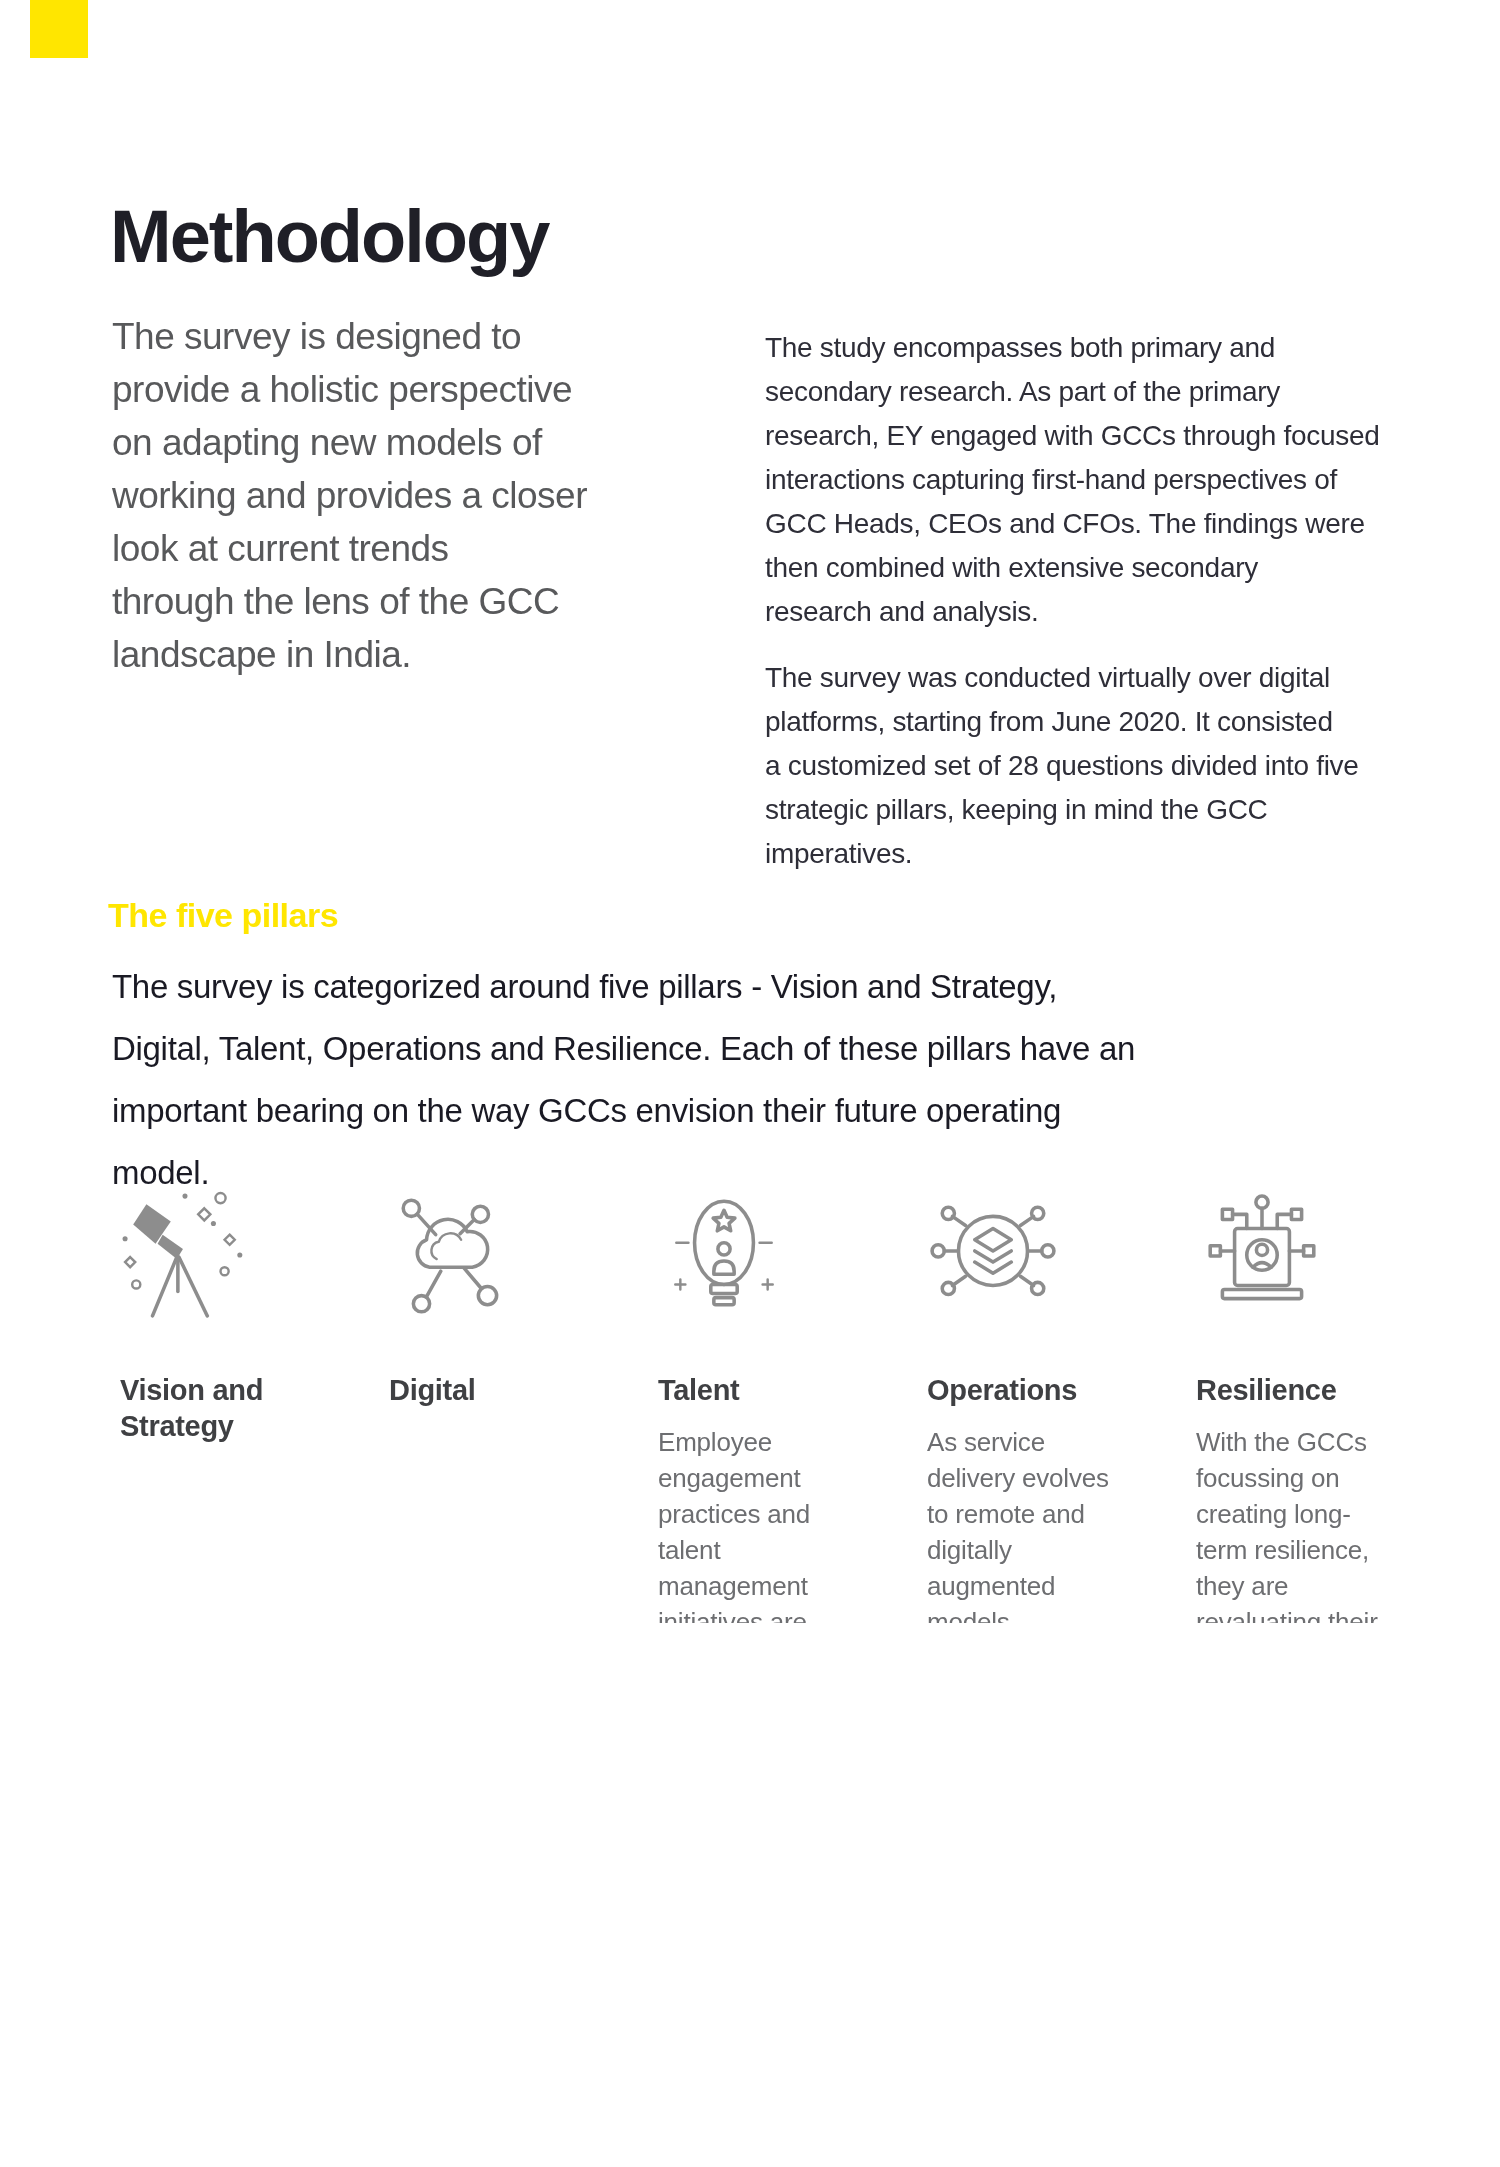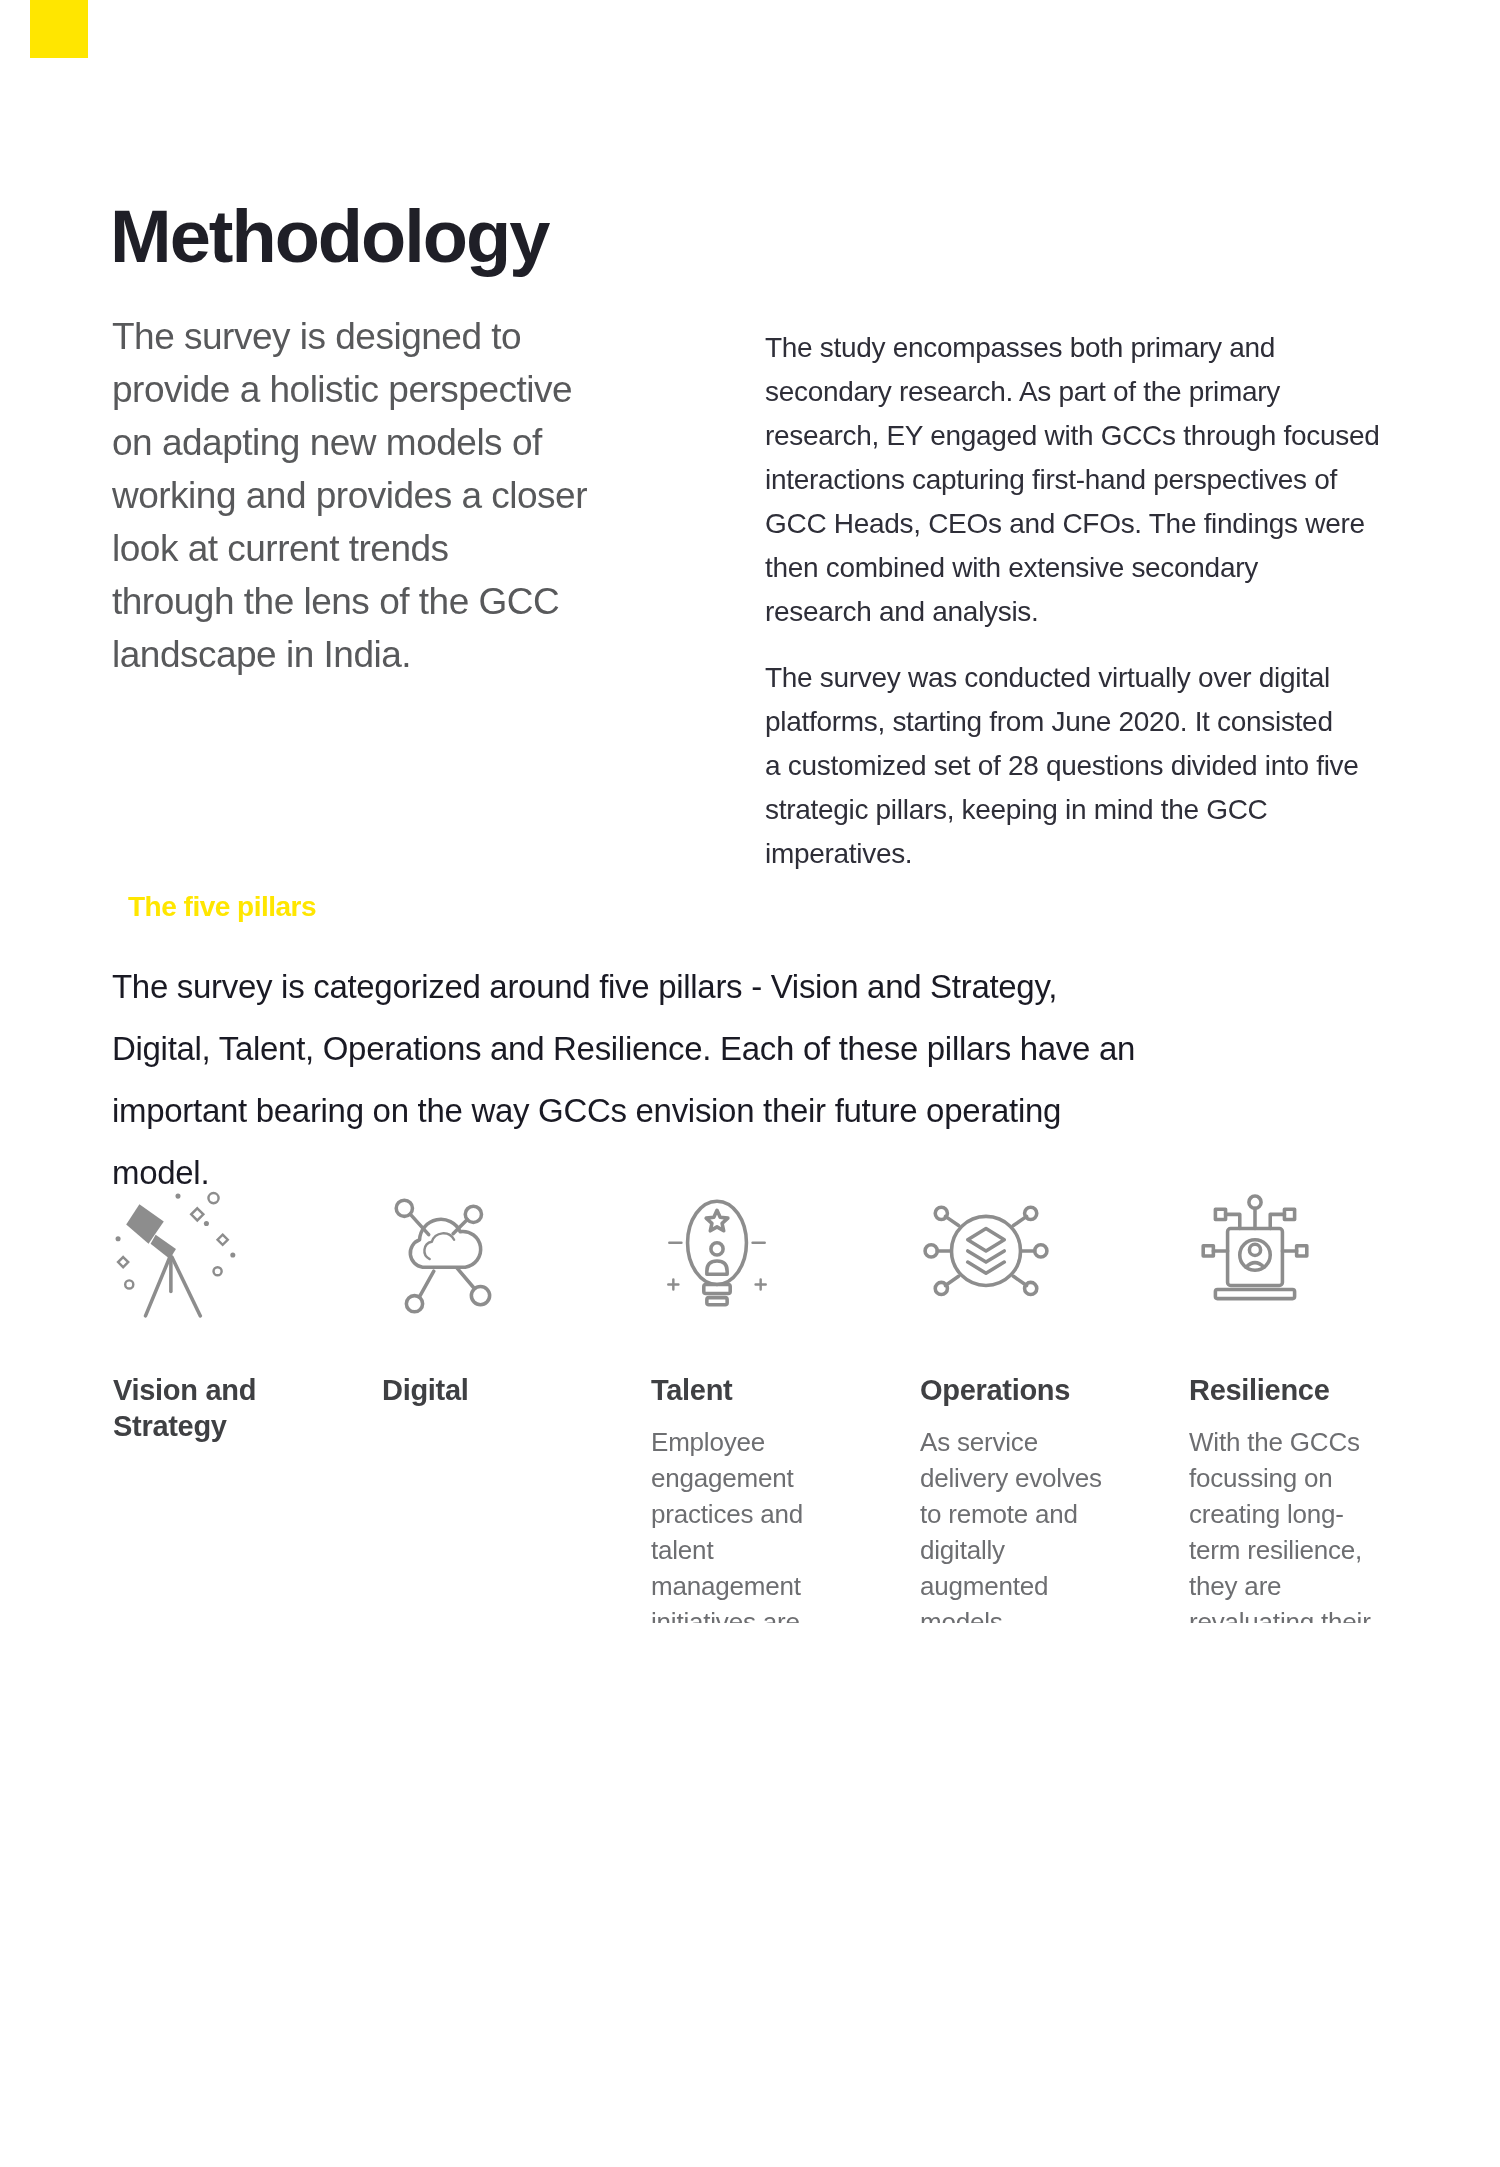--- a/index.html
+++ b/index.html
@@ -24,31 +24,31 @@
     font-size:37px;line-height:53px;color:#58595b;
     white-space:pre-line;letter-spacing:-0.5px;
   }
   .research{
     position:absolute;left:765px;top:326px;width:690px;
     font-size:28px;line-height:44px;color:#2e2e38;
     letter-spacing:-0.3px;
   }
   .research p{margin:0 0 22px 0;white-space:pre-line;}
   .pillars-heading{
-    position:absolute;left:128px;top:868px;
-    font-size:28px;font-weight:bold;color:#FFE600;
+    position:absolute;left:108px;top:868px;
+    font-size:34px;font-weight:bold;color:#FFE600;
     letter-spacing:-0.5px;
   }
   .pillars-desc{
     position:absolute;left:112px;top:956px;width:1340px;
     font-size:33px;line-height:62px;color:#1a1a24;
     white-space:pre-line;letter-spacing:-0.3px;
   }
   .pillars-grid{
-    position:absolute;left:113px;top:1190px;width:1322px;
+    position:absolute;left:120px;top:1190px;width:1322px;
     display:grid;grid-template-columns:repeat(5,244px);column-gap:25px;
   }
   .pillar .icon-box{height:152px;}
   .pillar .icon-box svg{display:block;}
   .pillar h3{
     margin:30px 0 0 0;
     font-size:29px;line-height:36px;font-weight:bold;color:#3f4043;
     letter-spacing:-0.3px;
   }
   .pillar .body{

